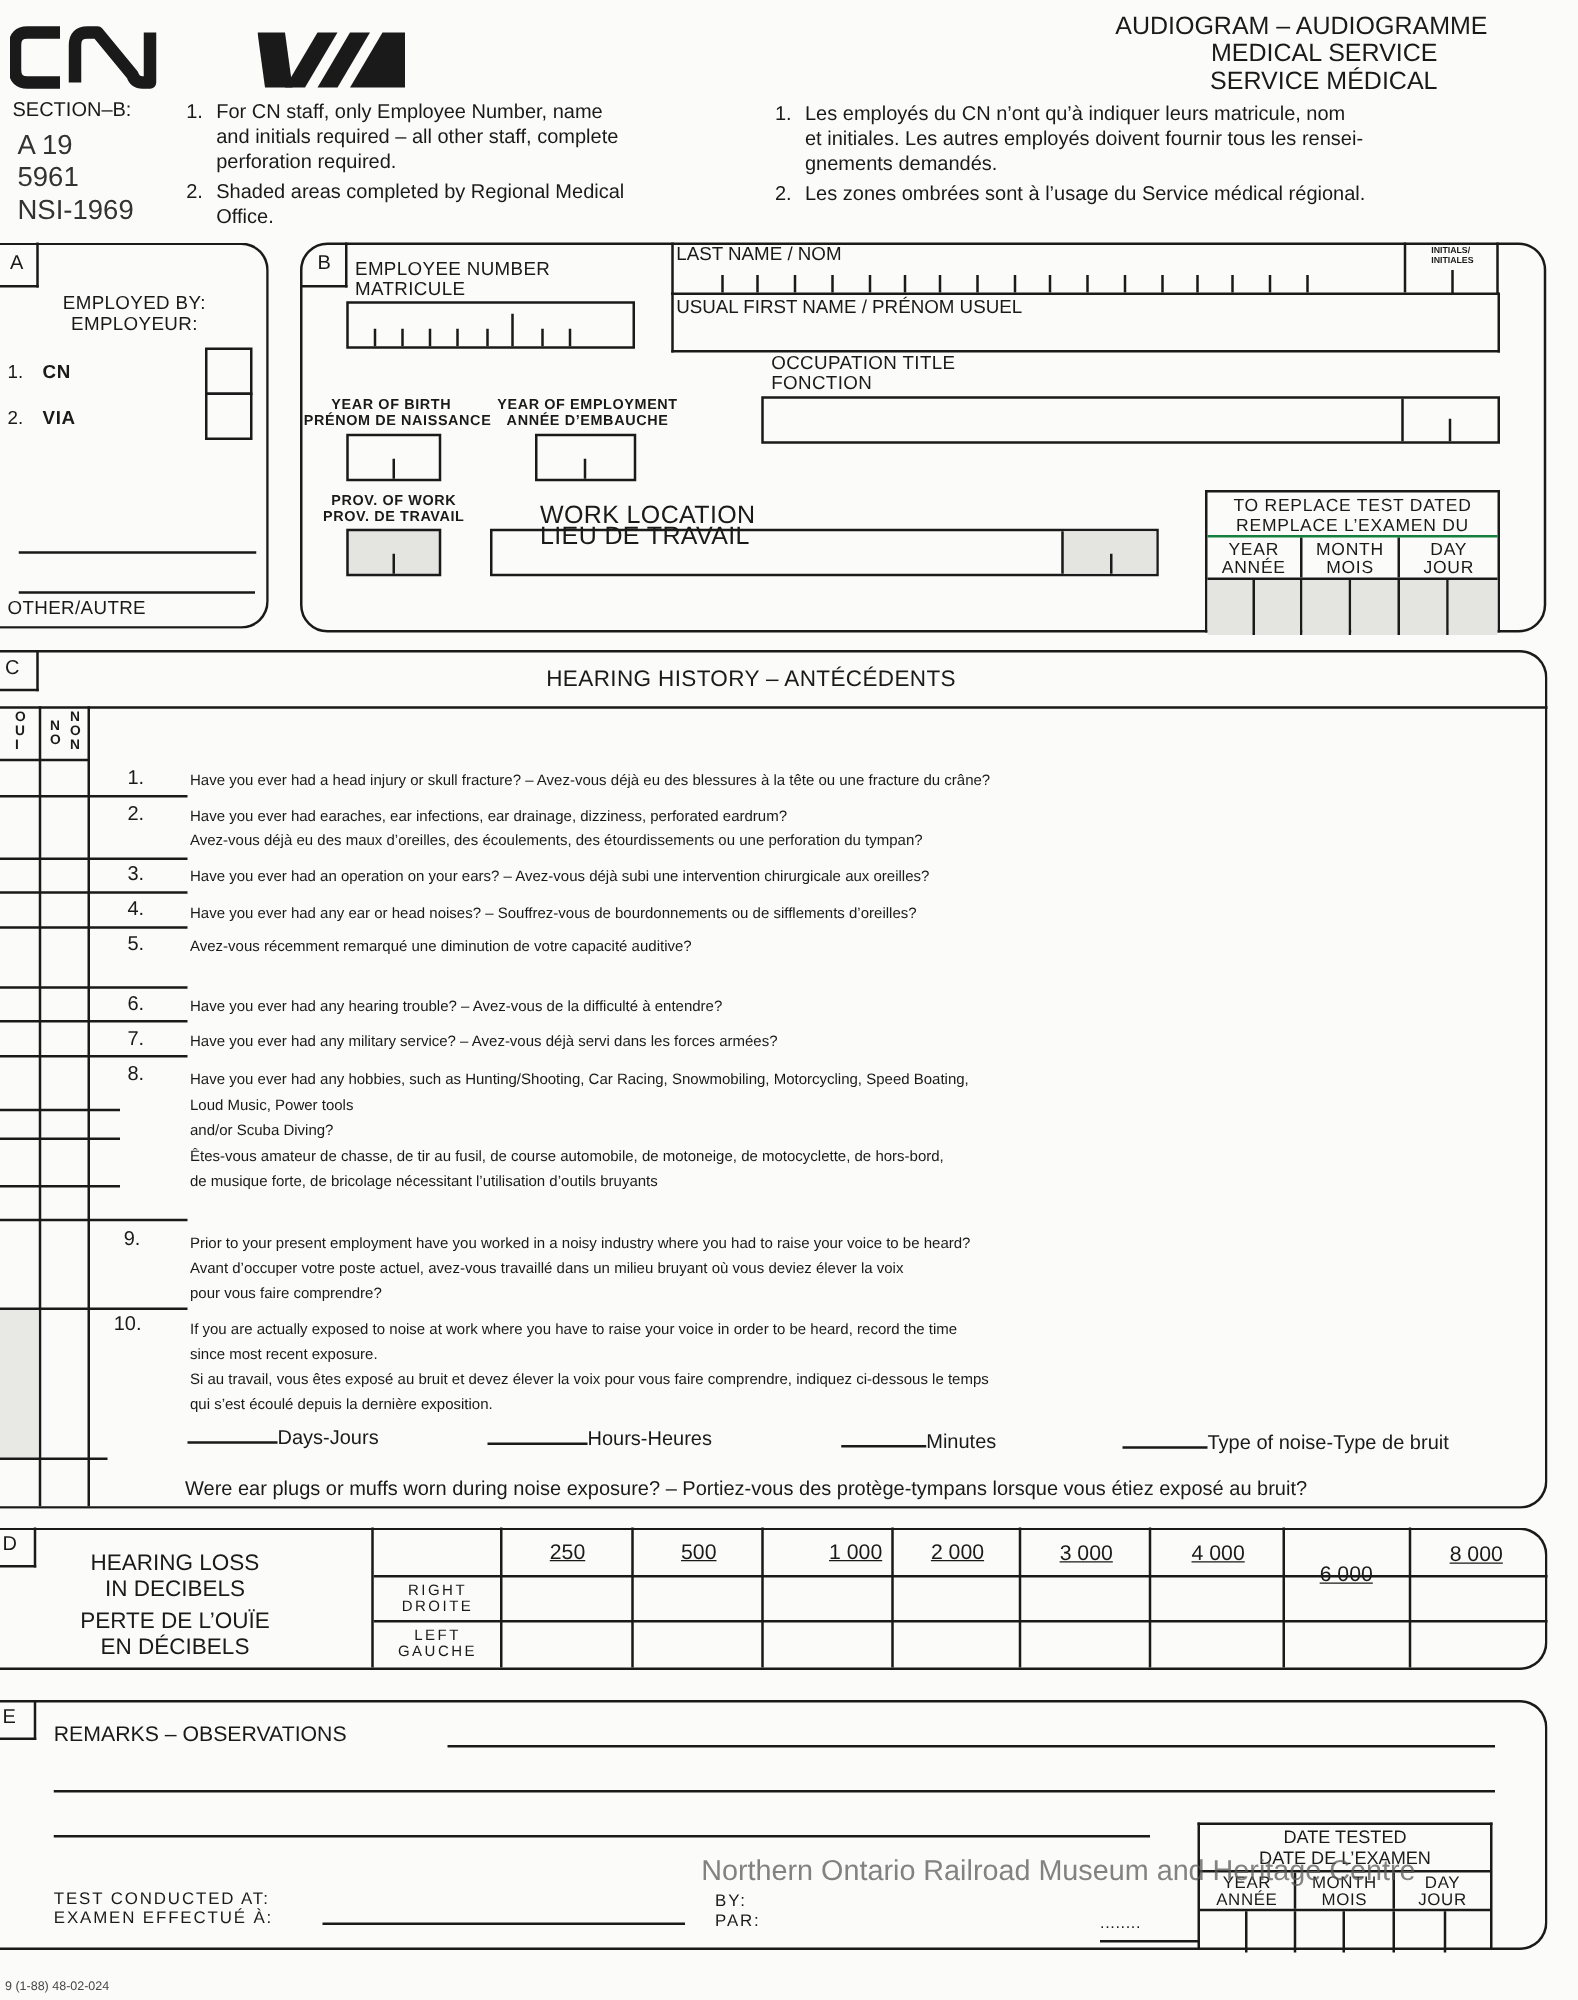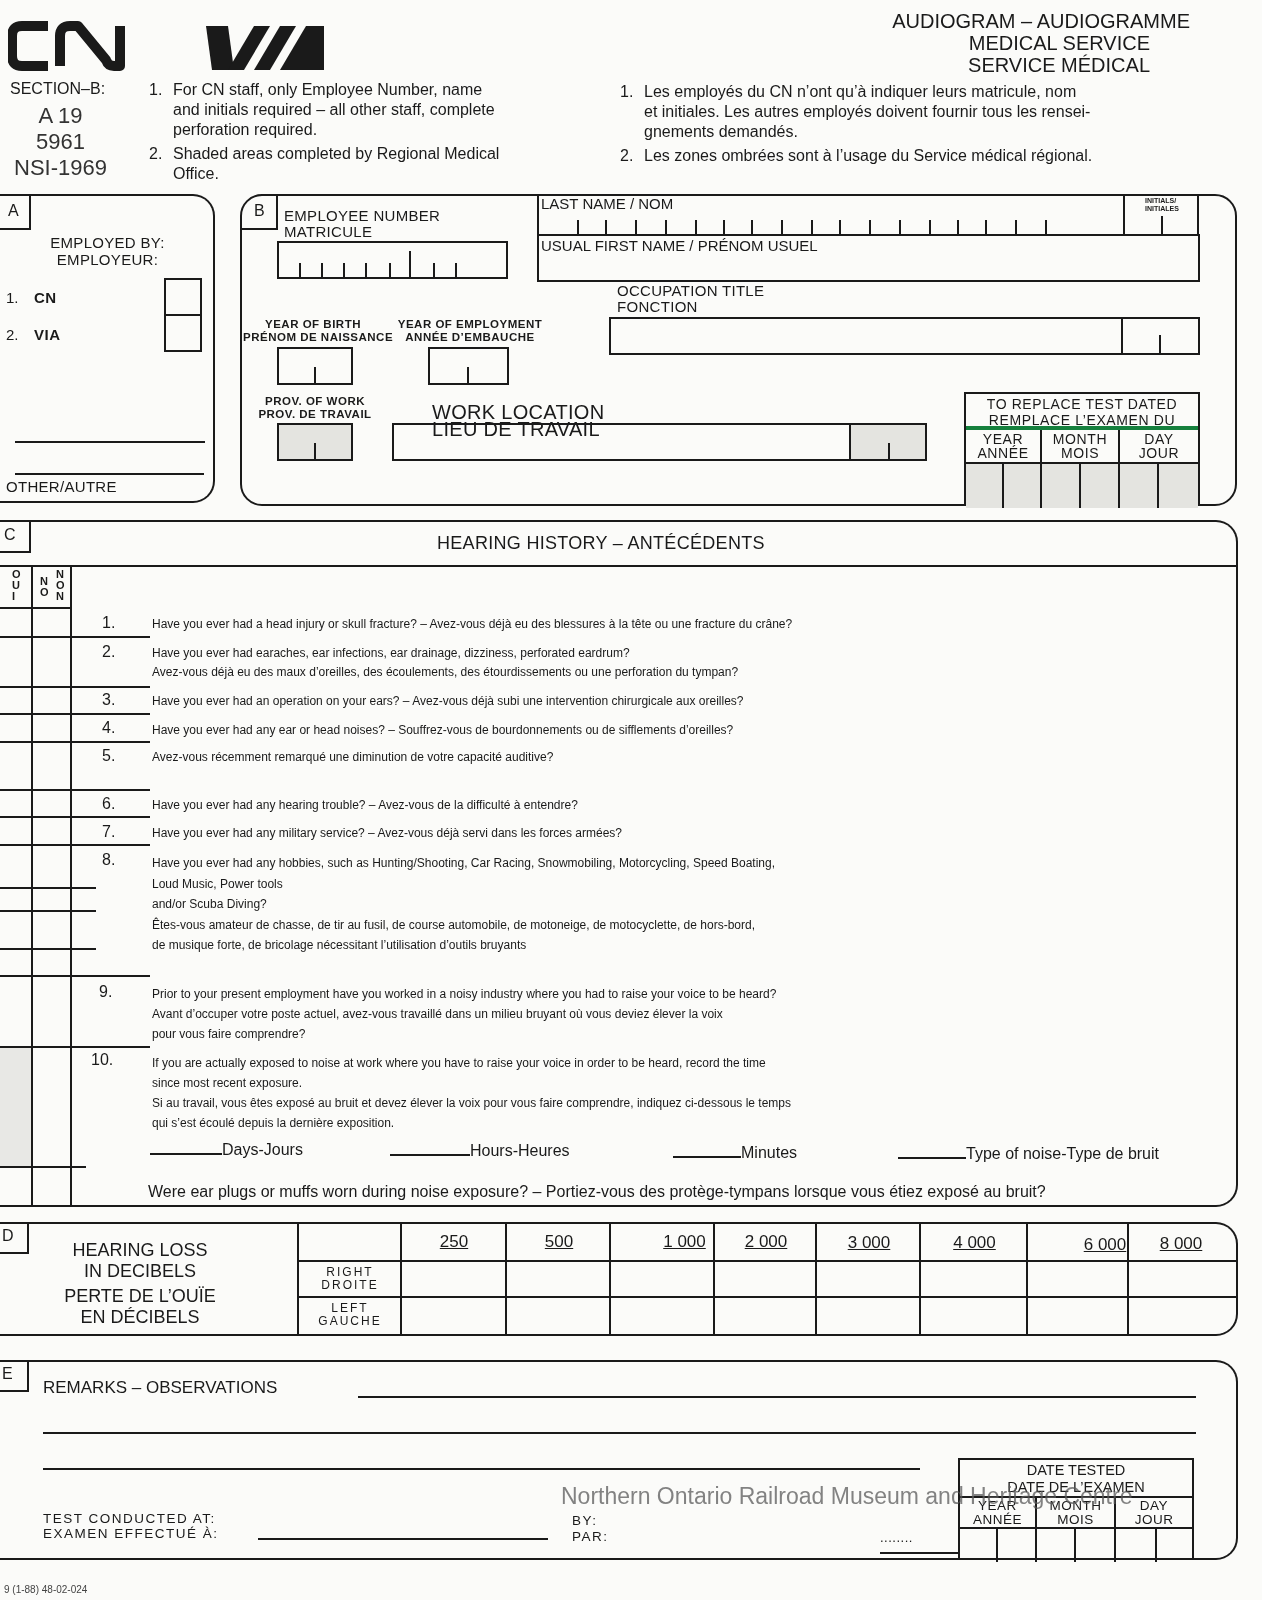--- a/index.html
+++ b/index.html
@@ -39,21 +39,21 @@
 
 <div class="abs t" style="left:845px;top:10px;font-size:20px;line-height:22px;text-align:right;width:345px;">
   <div>AUDIOGRAM – AUDIOGRAMME</div>
   <div style="padding-right:40px;">MEDICAL SERVICE</div>
   <div style="padding-right:40px;">SERVICE MÉDICAL</div>
 </div>
 
 <div class="abs t" style="left:10px;top:79px;font-size:16px;line-height:19px;">
   <div>SECTION–B:</div>
 </div>
-<div class="abs t" style="left:14px;top:103px;font-size:22px;line-height:26px;color:#333;text-align:center;">
+<div class="abs t" style="left:14px;top:103px;font-size:22px;line-height:26px;color:#333;">
   <div>A 19</div>
   <div>5961</div>
   <div>NSI-1969</div>
 </div>
 
 <div class="abs t" style="left:149px;top:80px;font-size:16px;line-height:20px;">
   <div style="display:flex;">
       <span style="width:24px;">1.</span>
     <div>
         <div>For CN staff, only Employee Number, name</div>
@@ -193,21 +193,21 @@
 <div class="abs t" style="left:432px;top:404px;font-size:20px;line-height:17px;letter-spacing:0.3px;">
   <div>WORK LOCATION</div>
   <div>LIEU DE TRAVAIL</div>
 </div>
 <div class="box" style="left:392px;top:423px;width:535px;height:38px;">
   <div class="abs shade" style="left:455px;top:0;width:76px;height:34px;border-left:2px solid #1a1a1a;"></div>
   <div class="tick" style="left:494px;height:16px;"></div>
 </div>
 
 <div class="box" style="left:964px;top:392px;width:236px;height:114px;border-bottom:none;">
-  <div class="t" style="position:absolute;left:0;top:0;width:232px;text-align:center;font-size:14px;line-height:16px;letter-spacing:0.6px;border-bottom:4px solid #15803d;height:36px;padding-top:2px;">
+  <div class="t" style="position:absolute;left:0;top:0;width:232px;text-align:center;font-size:14px;line-height:16px;letter-spacing:0.6px;border-bottom:2px solid #15803d;height:36px;padding-top:2px;">
     <div>TO REPLACE TEST DATED</div>
     <div>REMPLACE L’EXAMEN DU</div>
   </div>
   <div class="abs" style="left:0;top:36px;width:232px;height:34px;border-bottom:2px solid #1a1a1a;display:flex;">
     <div class="t" style="width:76px;text-align:center;font-size:14px;line-height:14px;letter-spacing:0.6px;border-right:2px solid #1a1a1a;padding-top:2px;">
         <div>YEAR</div>
         <div>ANNÉE</div>
       </div>
     <div class="t" style="width:78px;text-align:center;font-size:14px;line-height:14px;letter-spacing:0.6px;border-right:2px solid #1a1a1a;padding-top:2px;">
         <div>MONTH</div>
@@ -373,21 +373,21 @@
   <div class="vline" style="left:620px;top:0;height:112px;"></div>
   <div class="vline" style="left:727px;top:0;height:112px;"></div>
   <div class="vline" style="left:828px;top:0;height:112px;"></div>
 
   <div class="freq-label t" style="left:103px;top:10px;width:104px;">250</div>
   <div class="freq-label t" style="left:208px;top:10px;width:104px;">500</div>
   <div class="freq-label t" style="left:312px;top:10px;width:104px;padding-left:43px;">1 000</div>
   <div class="freq-label t" style="left:416px;top:10px;width:102px;">2 000</div>
   <div class="freq-label t" style="left:518px;top:11px;width:104px;">3 000</div>
   <div class="freq-label t" style="left:622px;top:11px;width:107px;">4 000</div>
-  <div class="freq-label t" style="left:729px;top:13px;width:98px;margin-left:28px;">6 000</div>
+  <div class="freq-label t" style="left:729px;top:28px;width:98px;">6 000</div>
   <div class="freq-label t" style="left:830px;top:12px;width:104px;">8 000</div>
 
   <div class="abs" style="left:103px;top:40px;width:103px;height:34px;"></div>
   <div class="abs" style="left:208px;top:40px;width:102px;height:34px;"></div>
   <div class="abs" style="left:312px;top:40px;width:102px;height:34px;"></div>
   <div class="abs" style="left:416px;top:40px;width:100px;height:34px;"></div>
   <div class="abs" style="left:518px;top:40px;width:102px;height:34px;"></div>
   <div class="abs" style="left:622px;top:40px;width:105px;height:34px;"></div>
   <div class="abs" style="left:729px;top:40px;width:99px;height:34px;"></div>
   <div class="abs" style="left:830px;top:40px;width:104px;height:34px;"></div>

